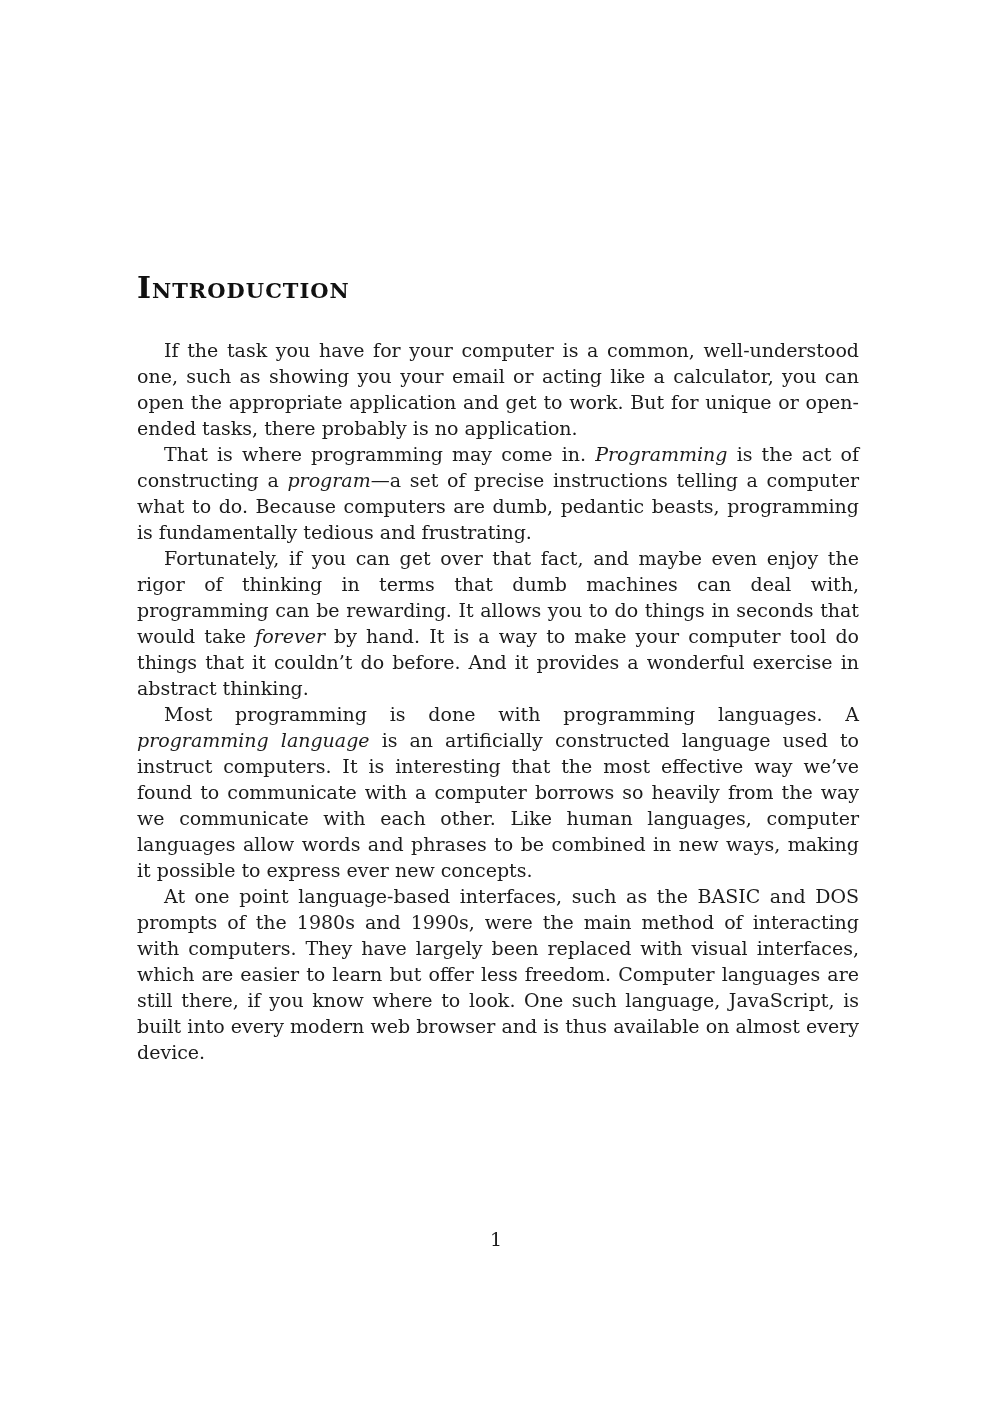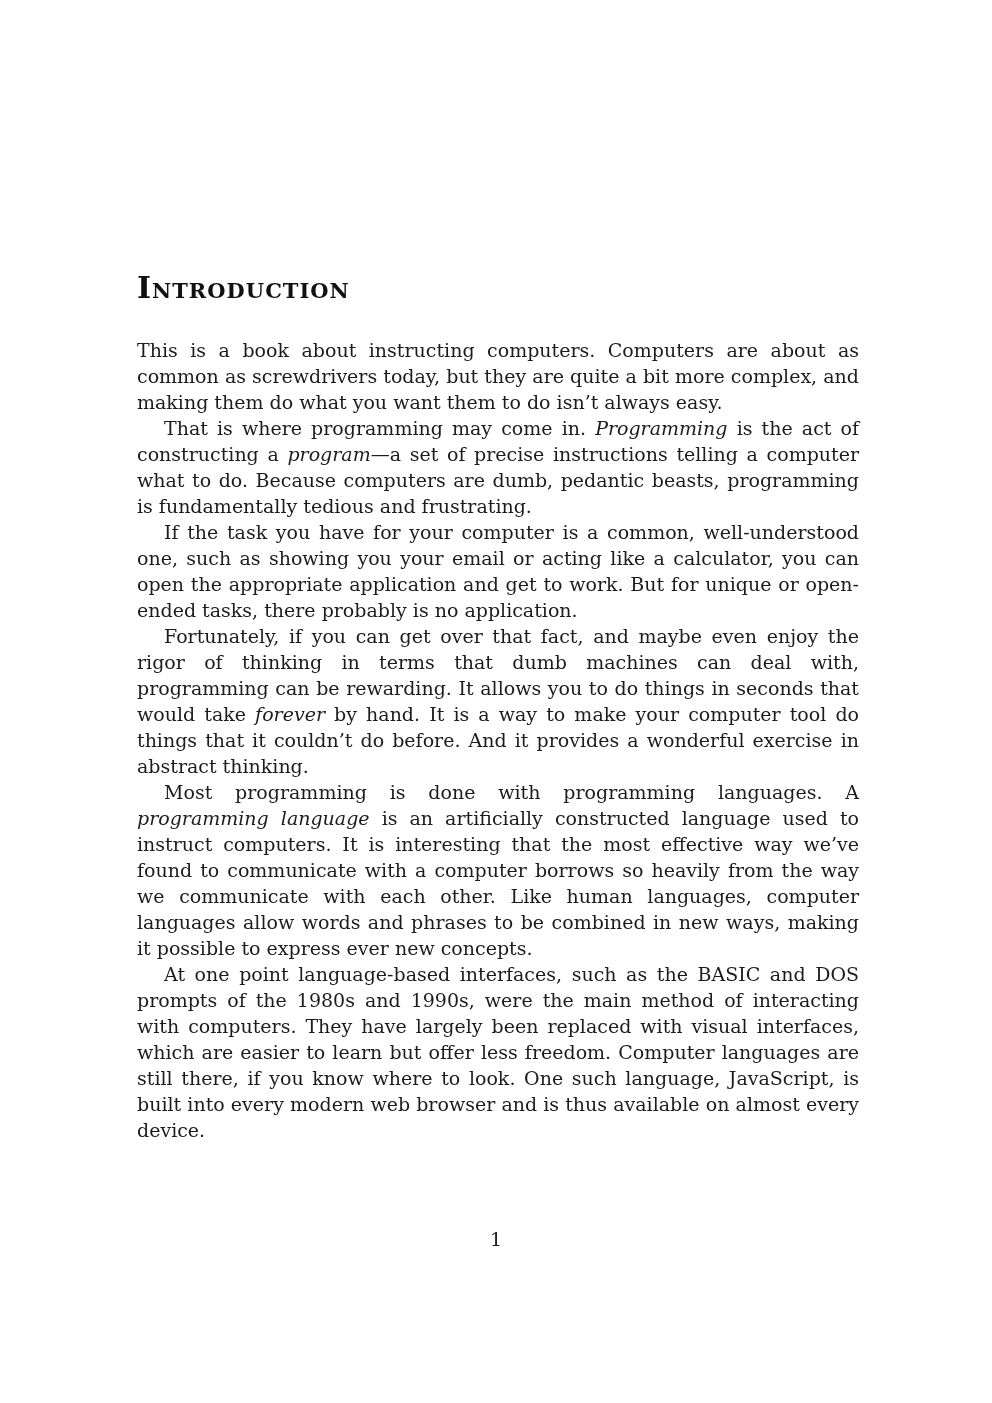--- a/index.html
+++ b/index.html
@@ -53,22 +53,21 @@
     color: #1c1c1c;
   }
 </style>
 </head>
 <body>
 
 <div class="page">
   <div class="content">
     <h1 class="title">Introduction</h1>
     <div class="body-text" id="paragraphs">
-        <p class="noindent"><span>This is a book about instructing computers. Computers are about as common as screwdrivers today, but they are quite a bit more complex, and making them do what you want them to do isn’t always easy.</span></p>
+        <p><span>If the task you have for your computer is a common, well-understood one, such as showing you your email or acting like a calculator, you can open the appropriate application and get to work. But for unique or open-ended tasks, there probably is no application.</span></p>
         <p><span>That is where programming may come in. </span><em>Programming</em><span> is the act of constructing a </span><em>program</em><span>—a set of precise instructions telling a computer what to do. Because computers are dumb, pedantic beasts, programming is fundamentally tedious and frustrating.</span></p>
-        <p><span>If the task you have for your computer is a common, well-understood one, such as showing you your email or acting like a calculator, you can open the appropriate application and get to work. But for unique or open-ended tasks, there probably is no application.</span></p>
         <p><span>Fortunately, if you can get over that fact, and maybe even enjoy the rigor of thinking in terms that dumb machines can deal with, programming can be rewarding. It allows you to do things in seconds that would take </span><em>forever</em><span> by hand. It is a way to make your computer tool do things that it couldn’t do before. And it provides a wonderful exercise in abstract thinking.</span></p>
         <p><span>Most programming is done with programming languages. A </span><em>programming language</em><span> is an artificially constructed language used to instruct computers. It is interesting that the most effective way we’ve found to communicate with a computer borrows so heavily from the way we communicate with each other. Like human languages, computer languages allow words and phrases to be combined in new ways, making it possible to express ever new concepts.</span></p>
         <p><span>At one point language-based interfaces, such as the BASIC and DOS prompts of the 1980s and 1990s, were the main method of interacting with computers. They have largely been replaced with visual interfaces, which are easier to learn but offer less freedom. Computer languages are still there, if you know where to look. One such language, JavaScript, is built into every modern web browser and is thus available on almost every device.</span></p>
       </div>
   </div>
   <div class="pagenum">1</div>
 </div>
 
 </body></html>

